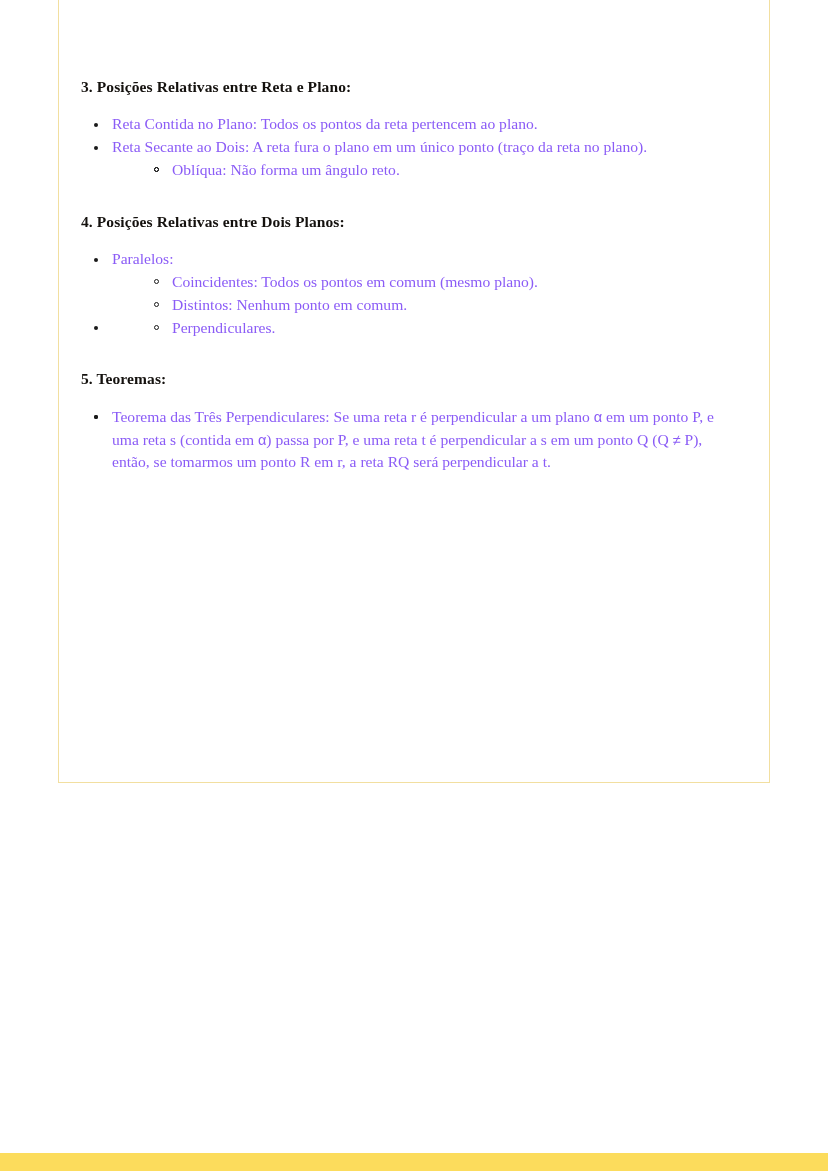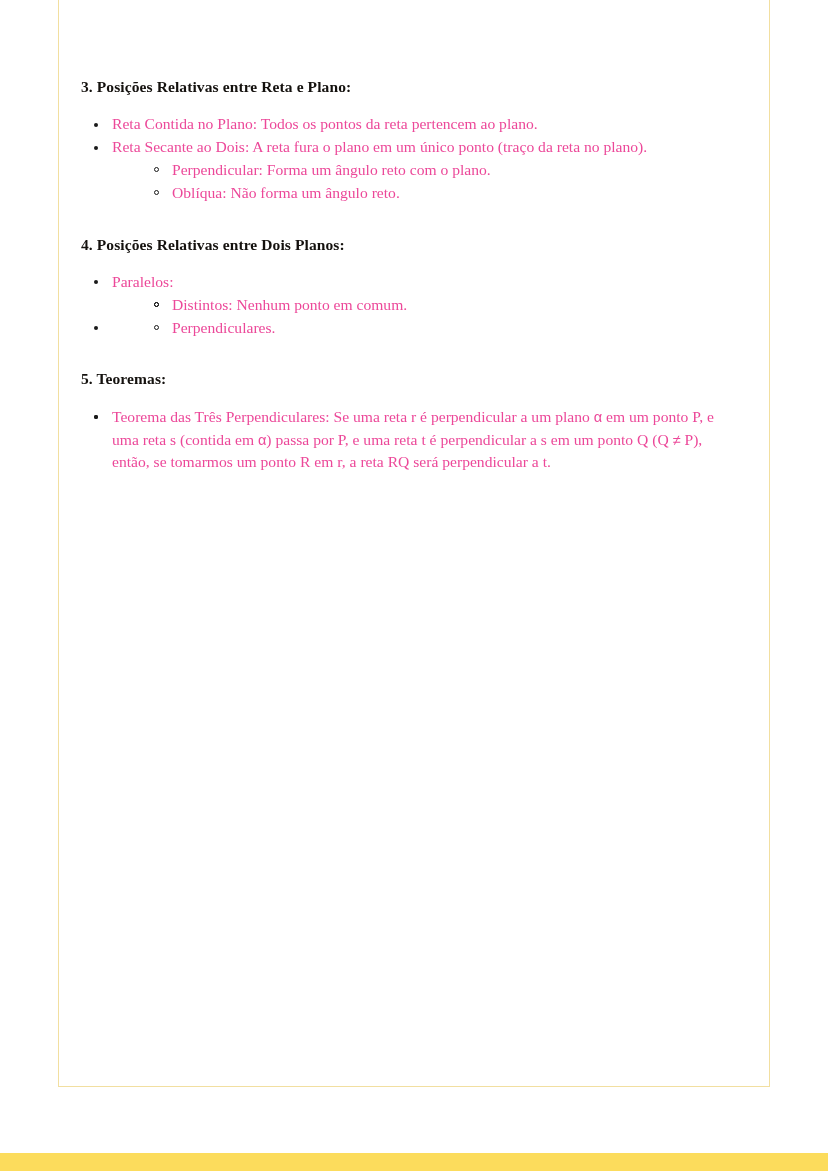--- a/index.html
+++ b/index.html
@@ -16,21 +16,21 @@
     overflow: hidden;
     position: relative;
   }
 
   
   .page-card {
     position: absolute;
     left: 58px;
     top: -1px;
     width: 712px;
-    height: 1088px;
+    height: 784px;
     background: #ffffff;
     border: 1px solid #f2dfa0;
     border-top: none;
     box-sizing: border-box;
   }
 
   .page-inner {
     padding: 78px 38px 0 22px;
   }
 
@@ -56,21 +56,21 @@
   ul.level-2 {
     list-style: none;
     margin: 0;
     padding: 0;
   }
 
   li.item {
     position: relative;
     font-size: 15.6px;
     line-height: 22.8px;
-    color: #ec4899;
+    color: #8b5cf6;
   }
 
   
   ul.level-1 > li.item {
     padding-left: 31px;
     margin-bottom: 0px;
   }
   ul.level-1 > li.item > .bullet-disc {
     position: absolute;
     left: 13px;
@@ -130,39 +130,39 @@
       <li class="item">
         <span class="bullet-disc"></span>
         <span class="item-text">Reta Contida no Plano: Todos os pontos da reta pertencem ao plano.</span>
       </li>
       <li class="item">
         <span class="bullet-disc"></span>
         <span class="item-text">Reta Secante ao Dois: A reta fura o plano em um único ponto (traço da reta no plano).</span>
         <ul class="level-2">
           <li class="item">
             <span class="bullet-ring"></span>
-            <span class="item-text">Perpendicular: Forma um ângulo reto com o plano.</span>
           </li>
           <li class="item">
             <span class="bullet-ring"></span>
             <span class="item-text">Oblíqua: Não forma um ângulo reto.</span>
           </li>
         </ul>
       </li>
     </ul>
 
     <h2 class="section-heading spaced-top">4. Posições Relativas entre Dois Planos:</h2>
 
     <ul class="level-1">
       <li class="item">
         <span class="bullet-disc"></span>
         <span class="item-text">Paralelos:</span>
         <ul class="level-2">
           <li class="item">
             <span class="bullet-ring"></span>
+            <span class="item-text">Coincidentes: Todos os pontos em comum (mesmo plano).</span>
           </li>
           <li class="item">
             <span class="bullet-ring"></span>
             <span class="item-text">Distintos: Nenhum ponto em comum.</span>
           </li>
         </ul>
       </li>
       <li class="item">
         <span class="bullet-disc"></span>
         <ul class="level-2">

